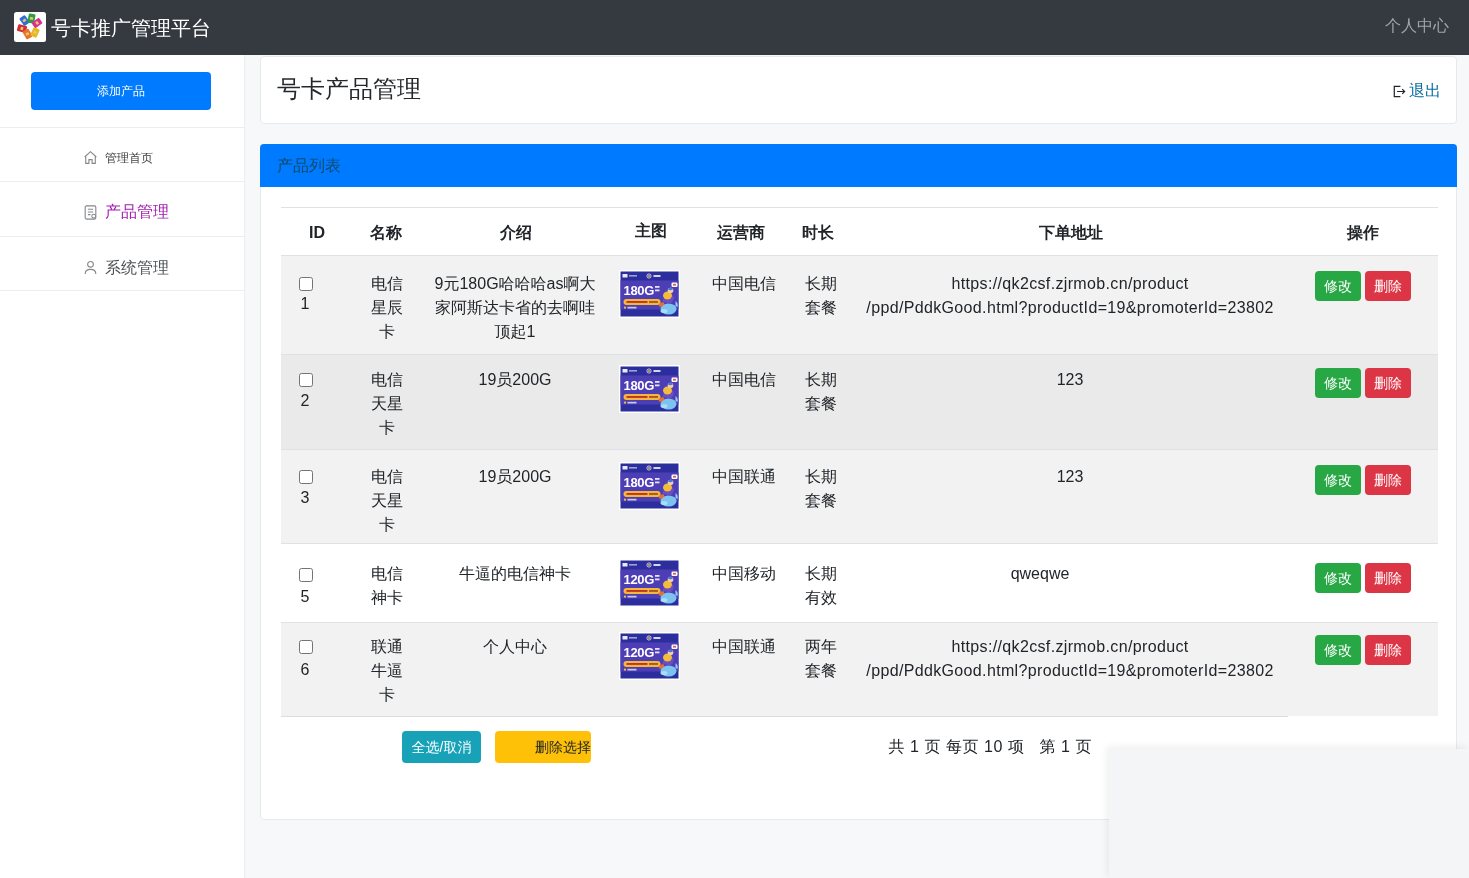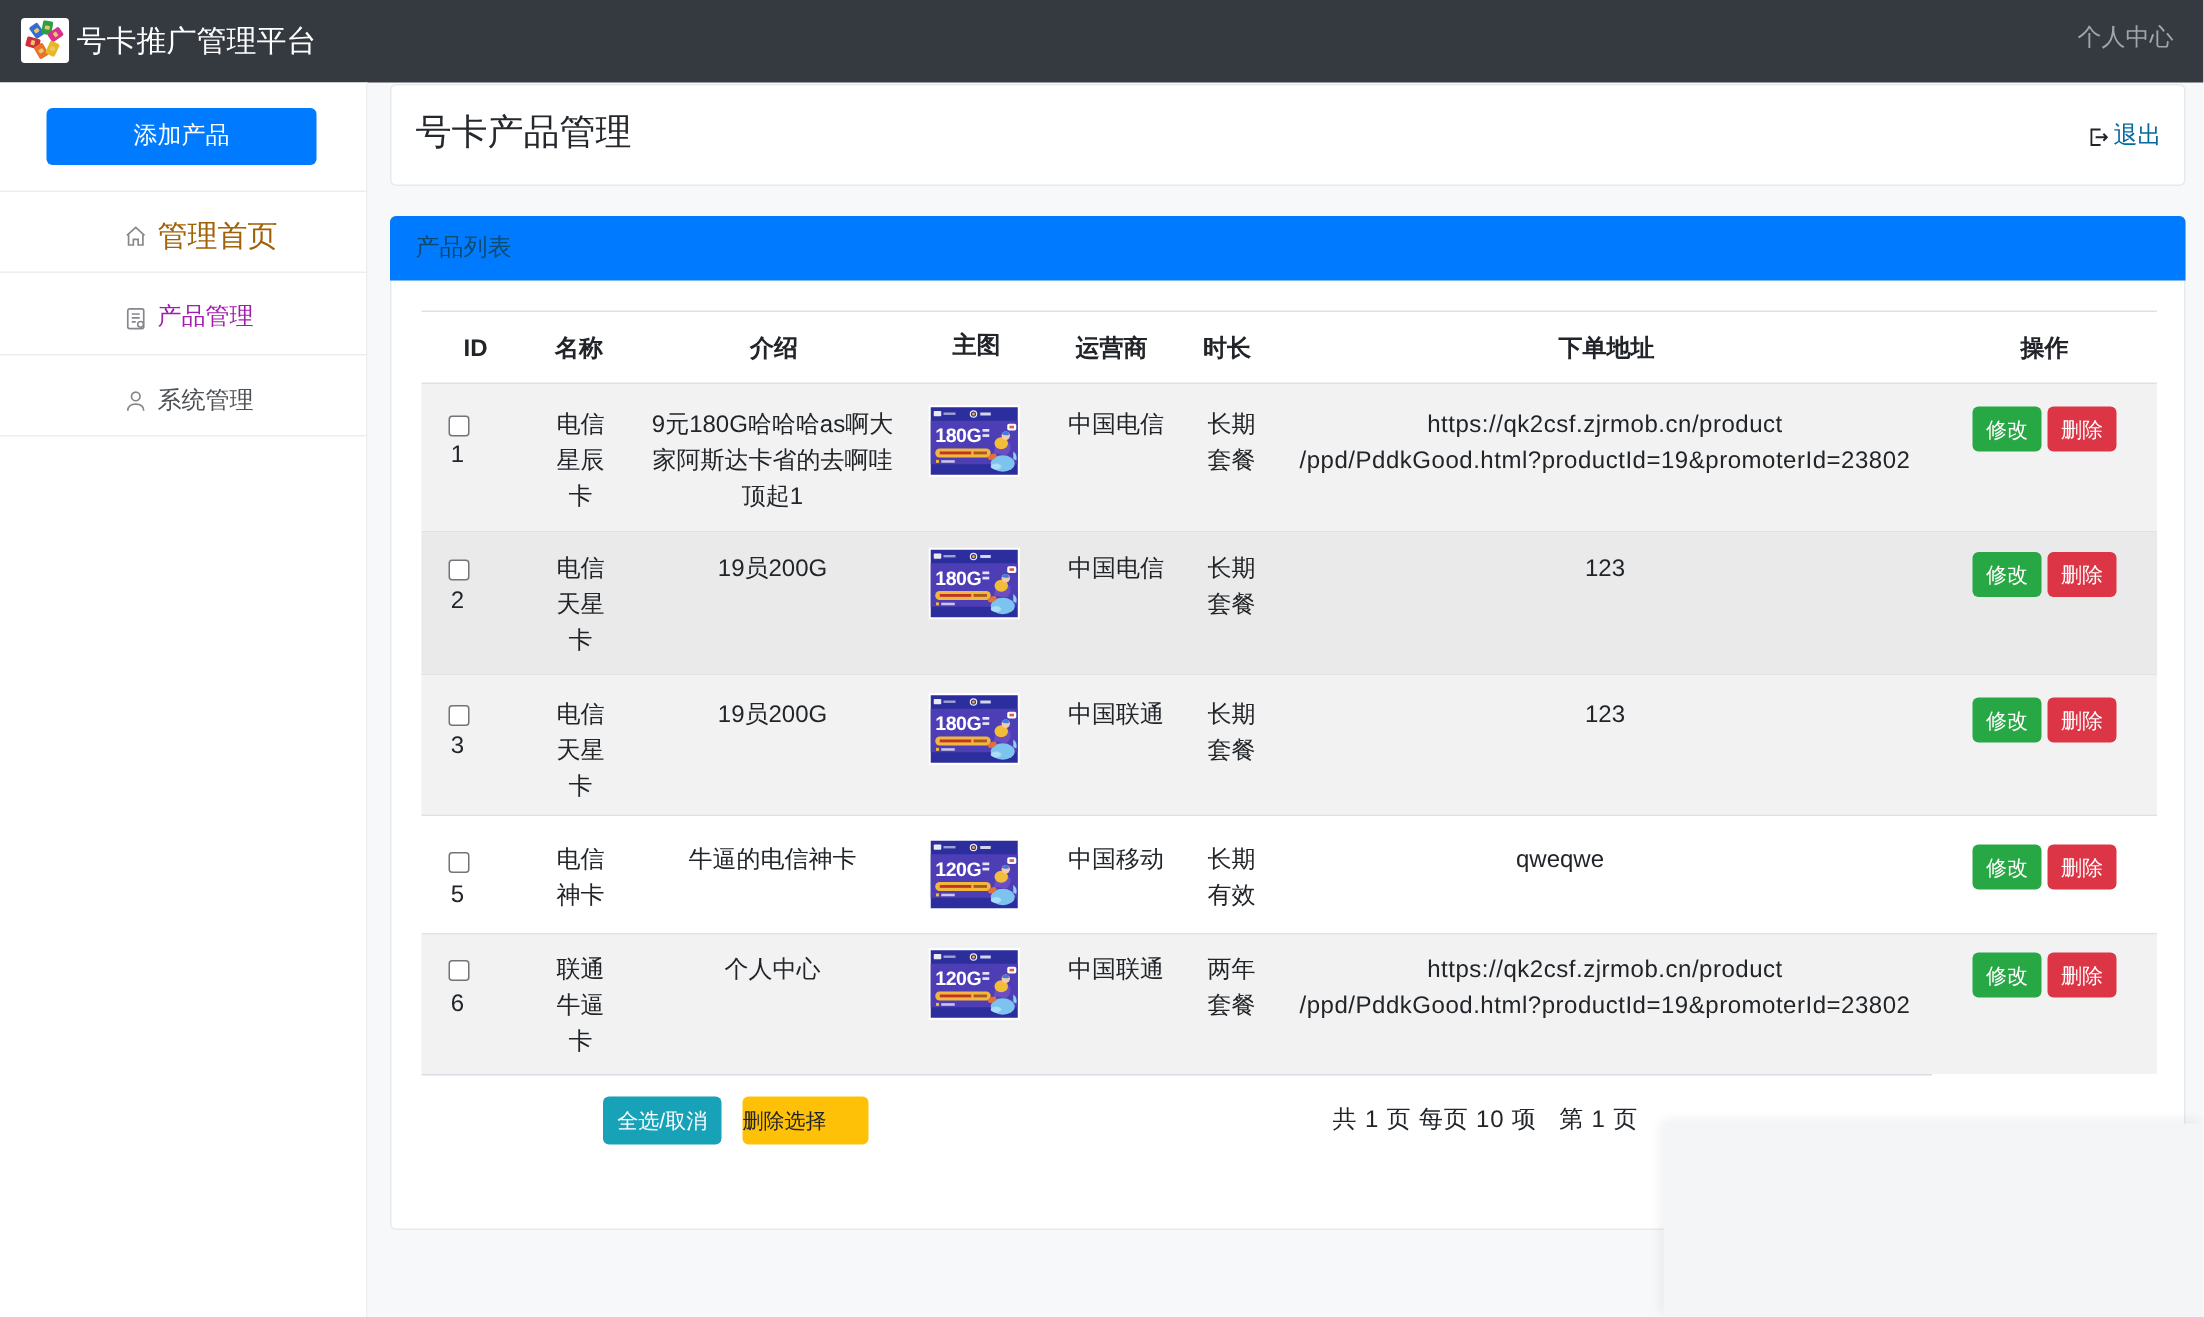--- a/index.html
+++ b/index.html
@@ -41,29 +41,29 @@
       </g>
       <g transform="translate(21.0,20.5) rotate(25)">
         <rect x="-3.4" y="-4.6" width="6.8" height="9.2" rx="1.2" fill="#e6b821"></rect>
         <rect x="-1.6" y="-1.4" width="3.2" height="2.6" rx="0.5" fill="#e9c86a"></rect>
       </g>
     </g>
   </svg>
 <div class="abs" style="left:51px;top:14px;font-size:20px;line-height:28px;color:#ffffff">号卡推广管理平台</div>
 <div class="abs" style="left:1385px;top:14px;font-size:16px;line-height:24px;color:#9fa6ad">个人中心</div>
 <div class="abs" style="left:0;top:55px;width:245px;height:823px;background:#ffffff;border-right:1px solid #ebedef"></div>
-<div class="abs" style="left:31px;top:72px;width:180px;height:38px;background:#007bff;border-radius:4px;color:#fff;font-size:16px;line-height:38px;text-align:center">添加产品</div>
+<div class="abs" style="left:31px;top:72px;width:180px;height:38px;background:#007bff;border-radius:4px;color:#fff;font-size:12px;line-height:38px;text-align:center">添加产品</div>
 <div class="abs" style="left:0;top:127px;width:245px;height:1px;background:#ededef"></div>
 <div class="abs" style="left:0;top:181px;width:245px;height:1px;background:#ededef"></div>
 <div class="abs" style="left:0;top:236px;width:245px;height:1px;background:#ededef"></div>
 <div class="abs" style="left:0;top:290px;width:245px;height:1px;background:#ededef"></div>
 <div class="abs" style="left:82px;top:149px;width:17px;height:17px"><svg width="17" height="17" viewBox="0 0 16 16" fill="none" stroke="#85878a" stroke-width="1.05">
       <path d="M2.5 7.5 L8 2.5 L13.5 7.5 M3.5 7 L3.5 13.5 L6.5 13.5 L6.5 10 L9.5 10 L9.5 13.5 L12.5 13.5 L12.5 7"></path>
     </svg></div>
-<div class="abs" style="left:105px;top:146px;font-size:20px;line-height:24px;color:#a16207">管理首页</div>
+<div class="abs" style="left:105px;top:146px;font-size:12px;line-height:24px;color:#404040">管理首页</div>
 <div class="abs" style="left:82px;top:204px;width:17px;height:17px"><svg width="17" height="17" viewBox="0 0 16 16" fill="none" stroke="#85878a" stroke-width="1.05">
       <rect x="3" y="1.8" width="10" height="12.4" rx="1.2"></rect>
       <path d="M5.5 5 H10.5 M5.5 7.5 H10.5 M5.5 10 H8"></path>
       <circle cx="11" cy="11.5" r="1.8" fill="#ffffff" stroke-width="1"></circle>
     </svg></div>
 <div class="abs" style="left:105px;top:200px;font-size:16px;line-height:24px;color:#a21caf">产品管理</div>
 <div class="abs" style="left:82px;top:259px;width:17px;height:17px"><svg width="17" height="17" viewBox="0 0 16 16" fill="none" stroke="#85878a" stroke-width="1.05">
       <circle cx="8" cy="5" r="2.7"></circle>
       <path d="M3 14 Q3 9.8 8 9.8 Q13 9.8 13 14"></path>
     </svg></div>
@@ -293,14 +293,14 @@
     <ellipse cx="42.5" cy="34.5" rx="3" ry="1.8" fill="#e2703a" transform="rotate(-25 42.5 34.5)"></ellipse>
   </svg>
 <div class="t" style="left:744px;top:635px">中国联通</div>
 <div class="t" style="left:821px;top:635px">两年</div>
 <div class="t" style="left:821px;top:659px">套餐</div>
 <div class="t" style="left:1070px;top:635px"><span style="letter-spacing:0.35px">https://qk2csf.zjrmob.cn/product</span></div>
 <div class="t" style="left:1070px;top:659px"><span style="letter-spacing:0.35px">/ppd/PddkGood.html?productId=19&amp;promoterId=23802</span></div>
 <div class="btn bg" style="left:1315px;top:635px">修改</div>
 <div class="btn br" style="left:1365px;top:635px">删除</div>
 <div class="abs" style="left:402px;top:731px;width:79px;height:32px;background:#17a2b8;border-radius:4px;color:#fff;font-size:14px;line-height:32px;text-align:center">全选/取消</div>
-<div class="abs" style="left:495px;top:731px;width:84px;height:32px;background:#ffc107;border-radius:4px;color:#212529;font-size:14px;line-height:32px;text-align:left">删除选择</div>
+<div class="abs" style="left:495px;top:731px;width:96px;height:32px;background:#ffc107;border-radius:4px;color:#212529;font-size:14px;line-height:32px;text-align:right">删除选择</div>
 <div class="abs" style="right:377px;top:735px;font-size:16px;line-height:24px;letter-spacing:0.55px;color:#212529">共 1 页 每页 10 项&nbsp;&nbsp;&nbsp;第 1 页</div>
 <div class="abs" style="left:1109px;top:749px;width:360px;height:129px;background:#f4f5f6;box-shadow:-2px -2px 8px rgba(0,0,0,0.07)"></div>
 </body></html>

